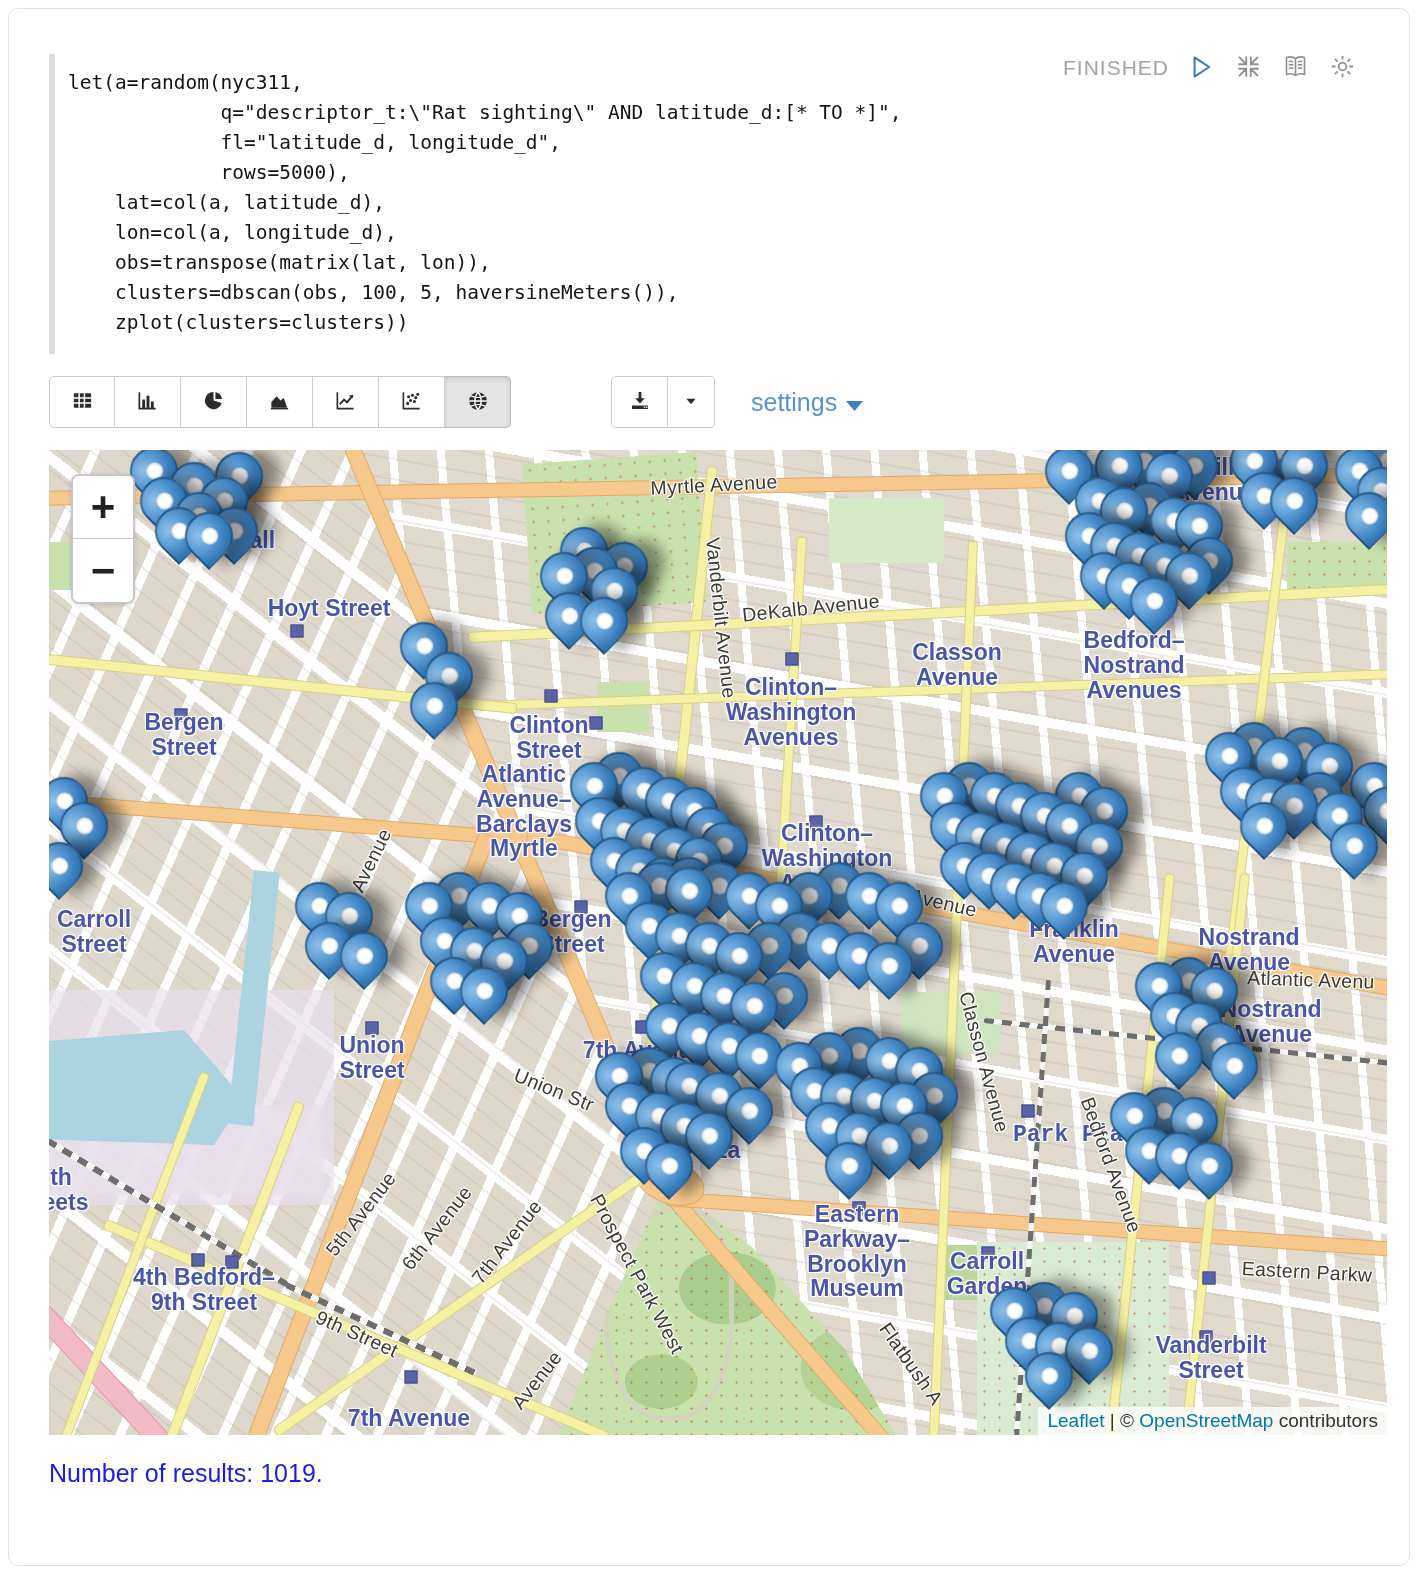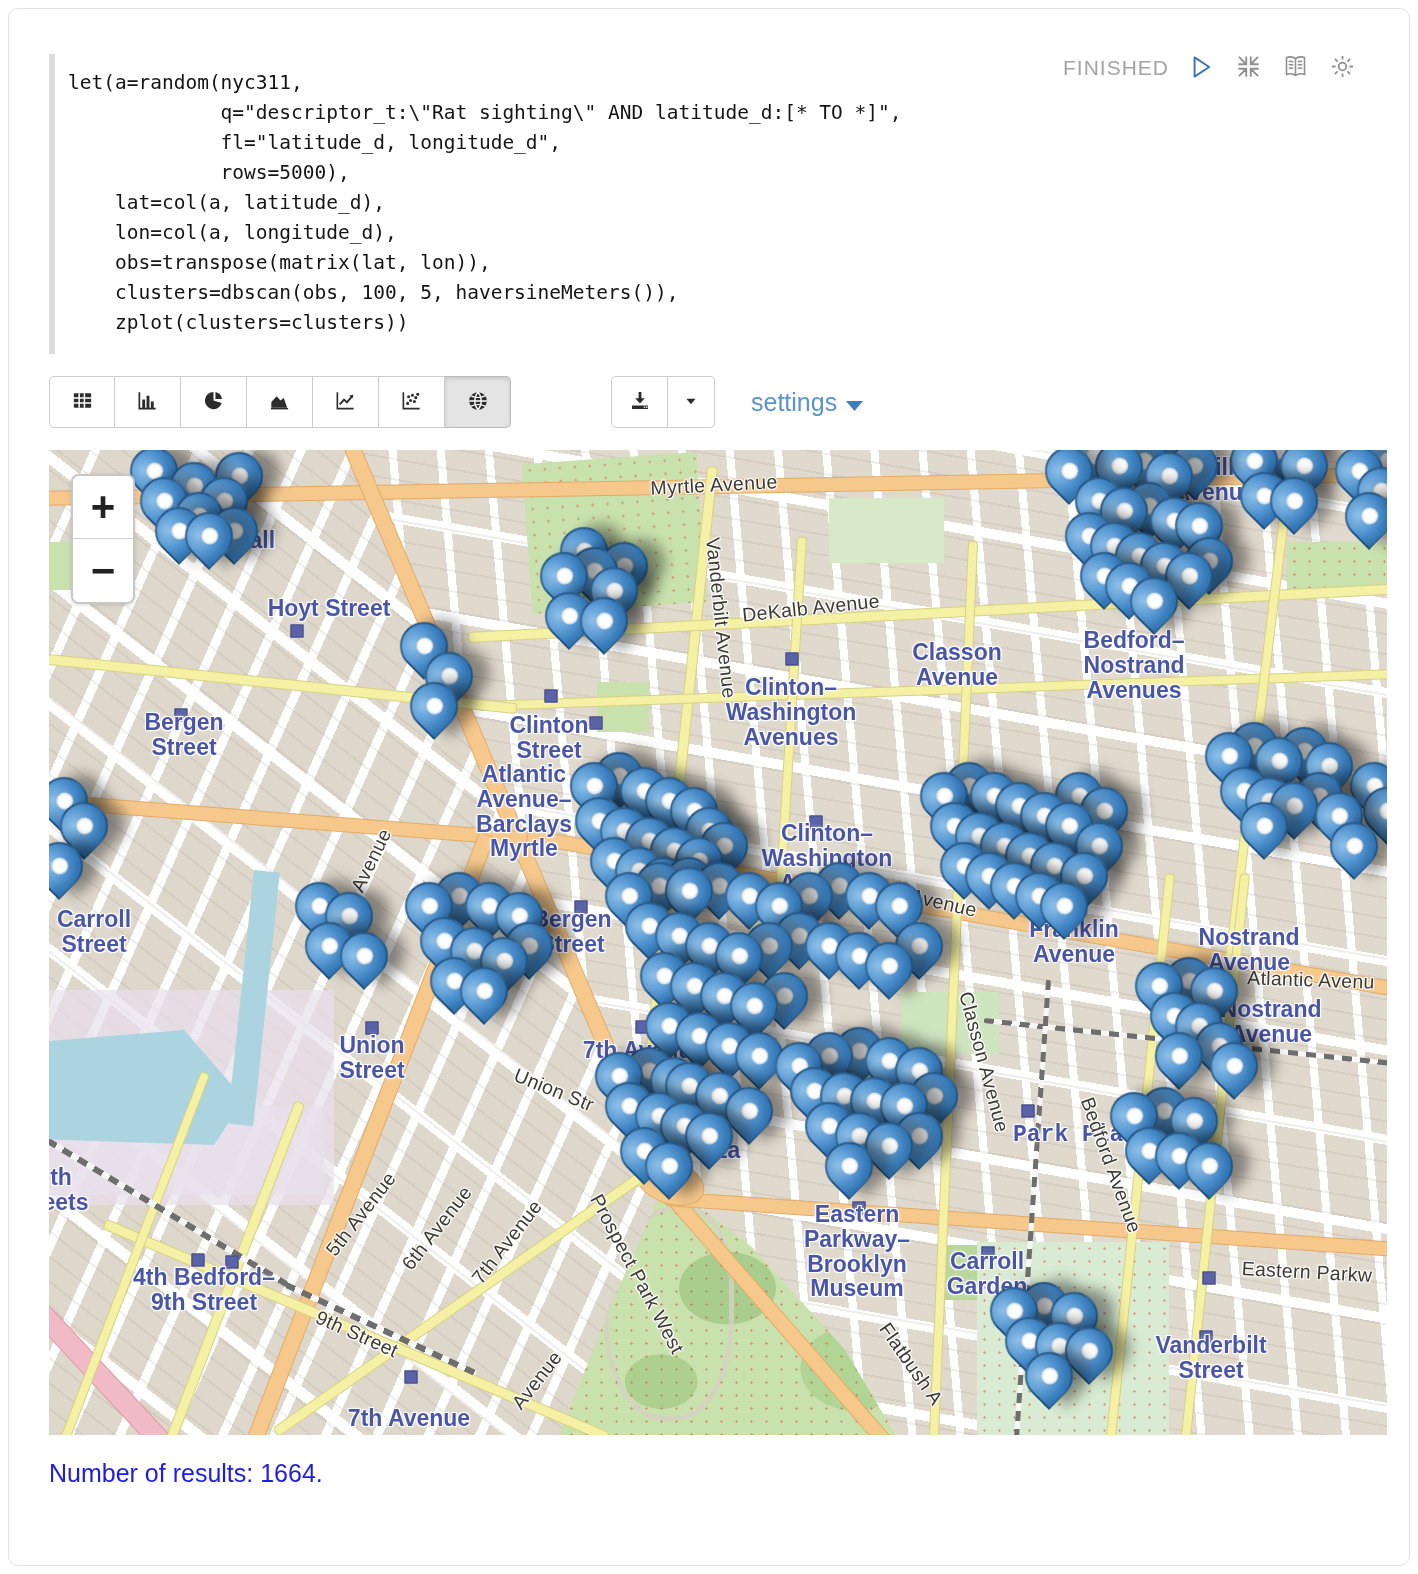--- a/index.html
+++ b/index.html
@@ -1032,16 +1032,23 @@
         </div>
         <div class="pin" style="left: 1000px; top: 960px; z-index: 1060;">
           <i class="pin-body"></i>
         </div>
       </div>
 
     <div class="zoomctl">
       <button>+</button>
       <button>−</button>
     </div>
+    <div class="attrib">
+      <a>Leaflet</a>
+      <span>|</span>
+      <span>©</span>
+      <a>OpenStreetMap</a>
+      <span>contributors</span>
+    </div>
   </div>
 
-  <div class="results">Number of results: 1664.</div>
+  <div class="results">Number of results: 1019.</div>
 </div>
 
 </body></html>

